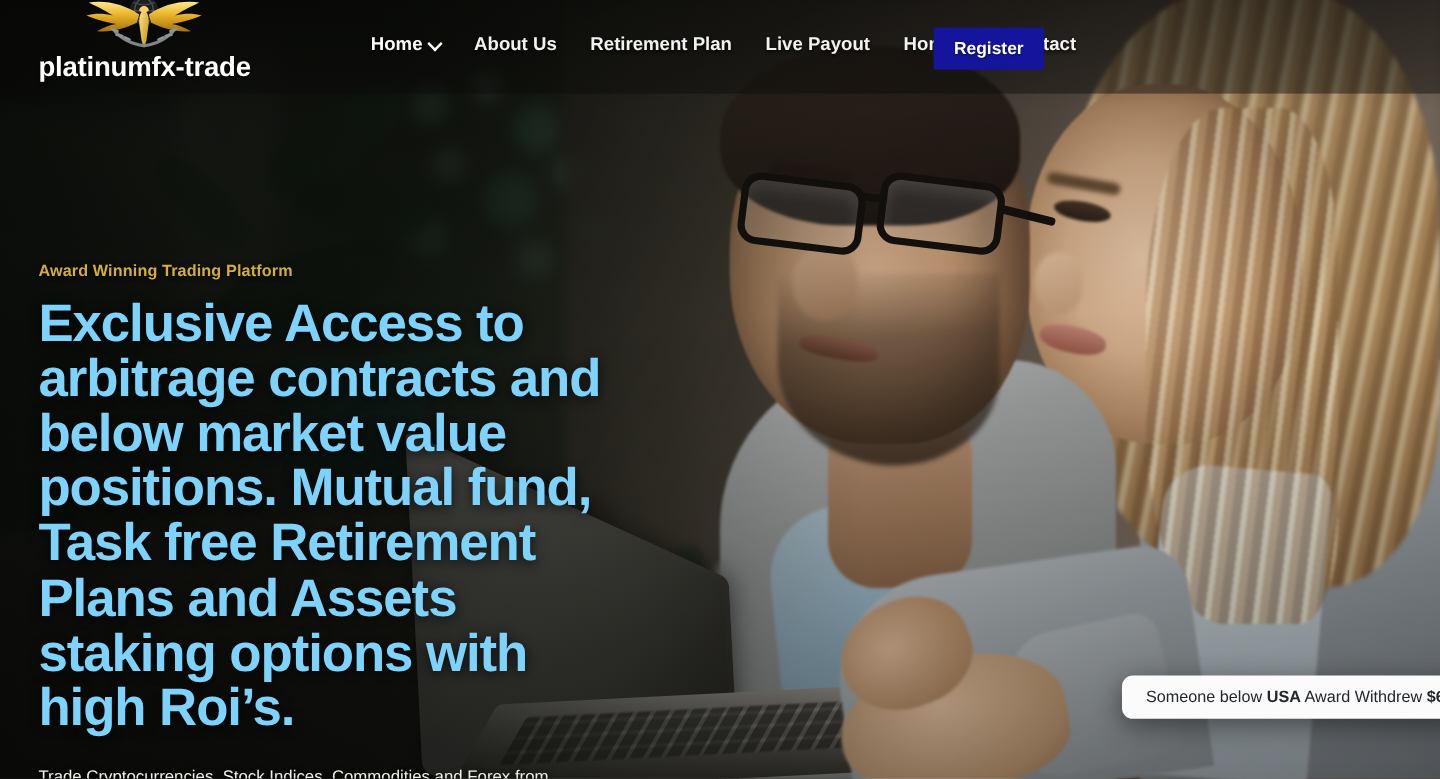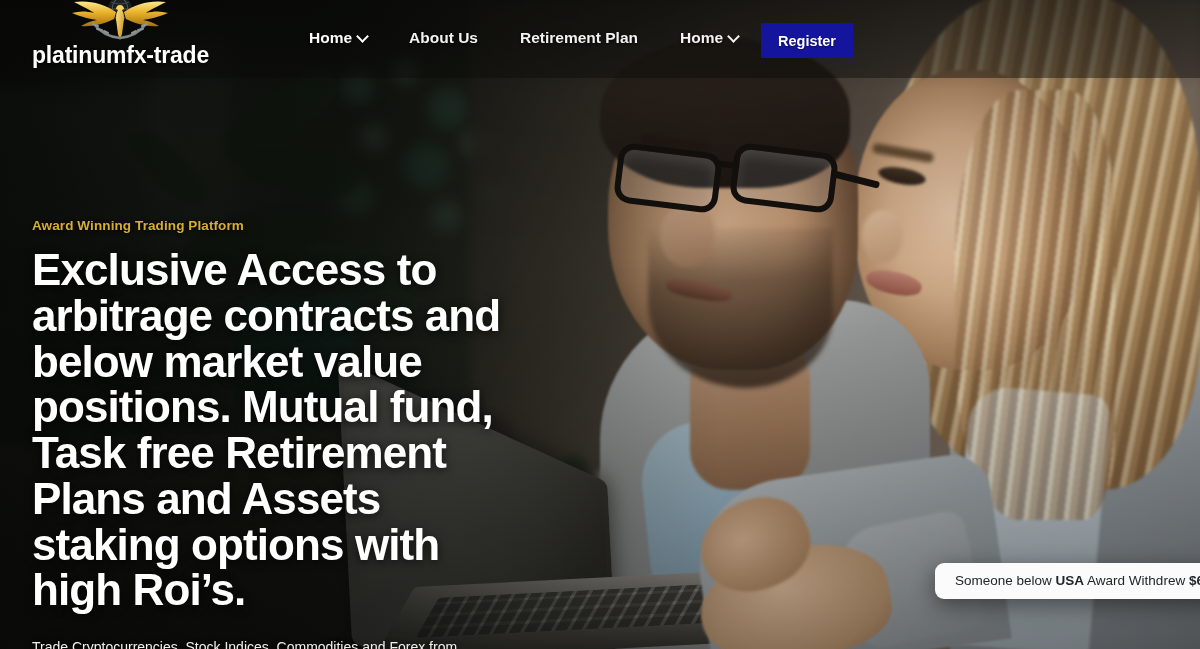--- a/index.html
+++ b/index.html
@@ -308,58 +308,58 @@
   .brand-logo { width: 112px; height: 46px; display: block; }
   .brand-name {
     color: #ffffff; font-size: 23px; font-weight: 700;
     letter-spacing: -.2px; line-height: 1;
     text-shadow: 0 1px 3px rgba(0,0,0,.8);
     margin-top: 2px; white-space: nowrap;
   }
 
   .nav {
     position: absolute; left: 295px; top: 24px;
-    display: flex; align-items: center; gap: 14px;
+    display: flex; align-items: center; gap: 0;
   }
   .nav-item {
     display: flex; align-items: center; gap: 6px;
     color: #f2f2f0; font-size: 15.5px; font-weight: 600;
     padding: 5px 14px; cursor: pointer; white-space: nowrap;
     text-shadow: 0 1px 3px rgba(0,0,0,.85);
   }
   .nav-item.active { color: #ffffff; }
   .chev { display: inline-block; width: 9px; height: 9px; position: relative; top: -2px; }
   .chev::before {
     content: ""; position: absolute; left: 0; top: 0;
     width: 7px; height: 7px;
     border-right: 2px solid currentColor; border-bottom: 2px solid currentColor;
     transform: rotate(45deg);
   }
 
-  .auth { position: absolute; left: 761px; top: 23px; display: flex; }
+  .auth { position: absolute; left: 778px; top: 23px; display: flex; }
   .btn {
     height: 35px; min-width: 92px; padding: 0 16px;
     display: flex; align-items: center; justify-content: center;
     font-size: 14.5px; font-weight: 700; color: #ffffff;
     cursor: pointer; border: 0;
     font-family: "Liberation Sans", sans-serif;
     text-shadow: 0 1px 2px rgba(0,0,0,.45);
   }
   .btn-register { background: #14159c; width: 92px; }
   .btn-login { background: #d9b02e; width: 77px; }
 
   
   .hero { position: absolute; left: 32px; top: 218px; width: 520px; z-index: 20; }
   .kicker {
     color: #d6ae33; font-size: 13.5px; font-weight: 700;
     letter-spacing: .1px; margin-bottom: 14px;
     text-shadow: 0 1px 4px rgba(0,0,0,.9);
   }
   .headline {
-    color: #ffffff; font-size: 44px; font-weight: 700;
+    color: #7dd3fc; font-size: 44px; font-weight: 700;
     line-height: 1.04; letter-spacing: -.9px;
     width: 470px;
     text-shadow: 0 2px 10px rgba(0,0,0,.75);
   }
   .subline {
     margin-top: 24px; width: 432px;
     color: #f0efec; font-size: 14px; font-weight: 400;
     line-height: 1.5;
     text-shadow: 0 1px 5px rgba(0,0,0,.9);
   }
@@ -489,20 +489,23 @@
           <span>Home</span>
           <span class="chev"></span>
         </div>
         <div class="nav-item">
           <span>About Us</span>
         </div>
         <div class="nav-item">
           <span>Retirement Plan</span>
         </div>
         <div class="nav-item">
+          <span>Live Payout</span>
+        </div>
+        <div class="nav-item">
           <span>Home</span>
           <span class="chev"></span>
         </div>
         <div class="nav-item">
           <span>Contact</span>
         </div>
       </nav>
 
       <div class="auth">
         <button class="btn btn-register">Register</button>

